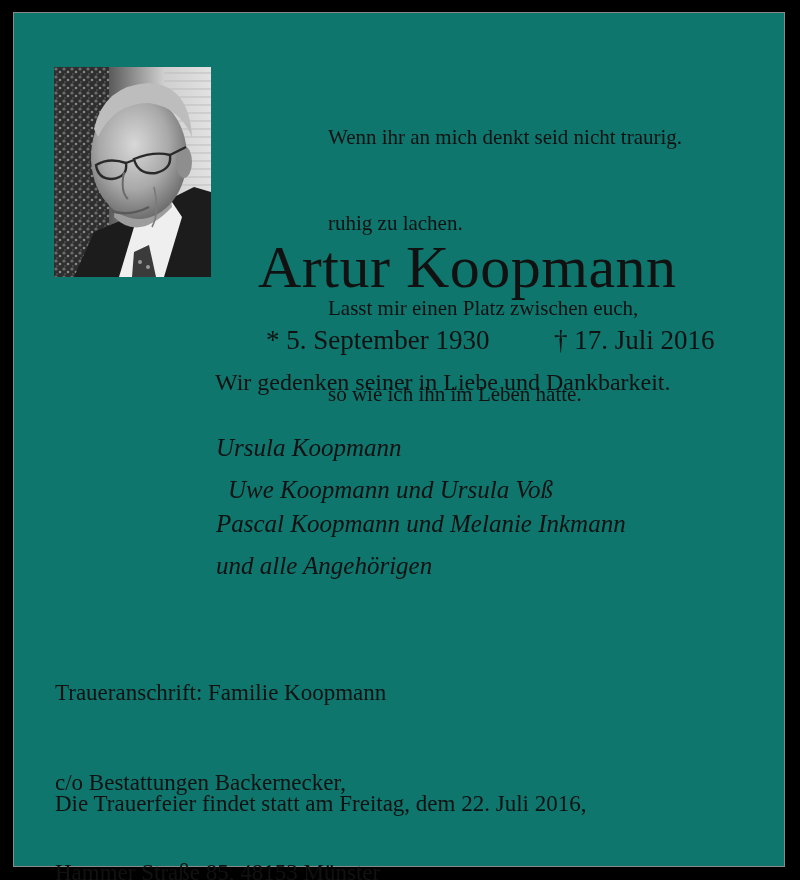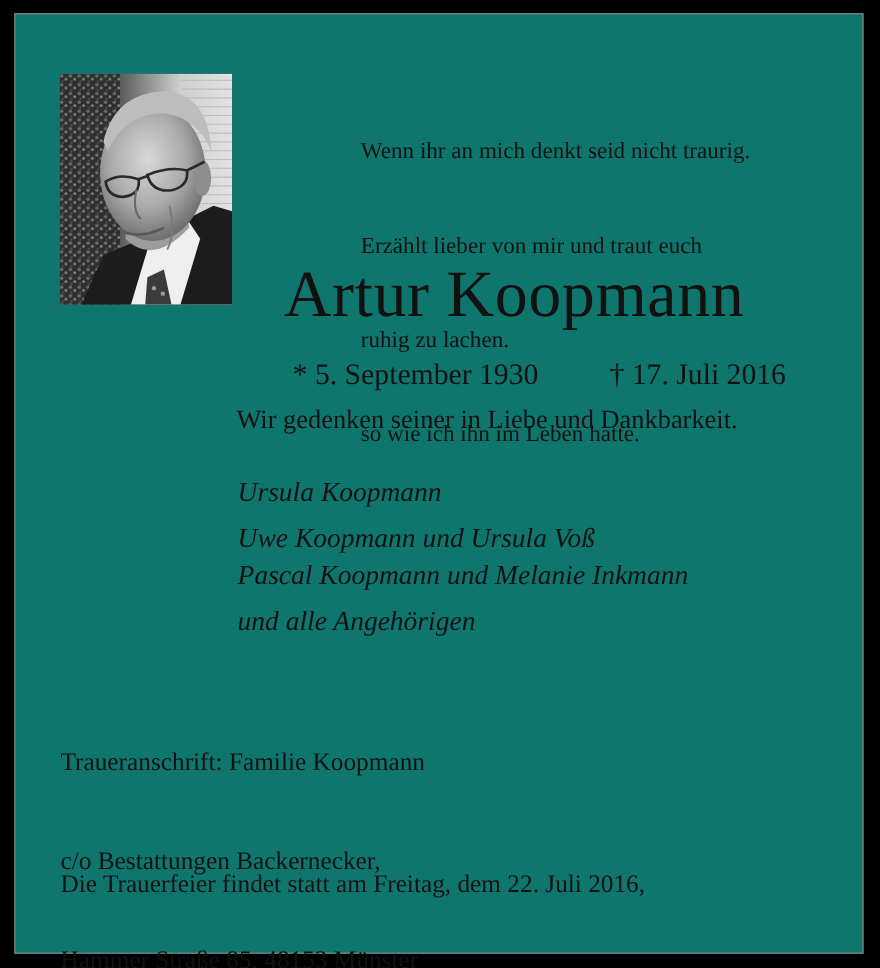--- a/index.html
+++ b/index.html
@@ -70,21 +70,21 @@
     }
     .family {
       position: absolute;
       left: 202px;
       font-size: 25px;
       line-height: 32px;
       white-space: nowrap;
       font-style: italic;
     }
     .fam-0 { top: 419px; }
-    .fam-1 { top: 461px; }
+    .fam-1 { top: 461px; margin-left: 12px; }
     .fam-2 { top: 495px; }
     .fam-3 { top: 537px; }
     .address {
       position: absolute;
       left: 41px;
       top: 605px;
       font-size: 23px;
       line-height: 30px;
       white-space: pre;
     }
@@ -167,22 +167,22 @@
       </g>
 
       <path d="M70 105 Q66 125 74 132" stroke="#6a6a6a" stroke-width="2" fill="none"></path>
       <path d="M58 144 Q75 150 95 140" stroke="#5a5a5a" stroke-width="2.4" fill="none"></path>
       <path d="M100 120 Q106 145 98 160" stroke="#7a7a7a" stroke-width="1.6" fill="none"></path>
     </svg>
   </div>
 
   <div class="poem serif">
     <div>Wenn ihr an mich denkt seid nicht traurig.</div>
-    <div>Erzählt lieber von mir und traut euch</div>
     <div>ruhig zu lachen.</div>
+    <div>Lasst mir einen Platz zwischen euch,</div>
     <div>so wie ich ihn im Leben hatte.</div>
   </div>
 
   <div class="name serif">Artur Koopmann</div>
 
   <div class="dates born serif">* 5. September 1930</div>
   <div class="dates died serif">† 17. Juli 2016</div>
 
   <div class="dedication serif">Wir gedenken seiner in Liebe und Dankbarkeit.</div>
 

